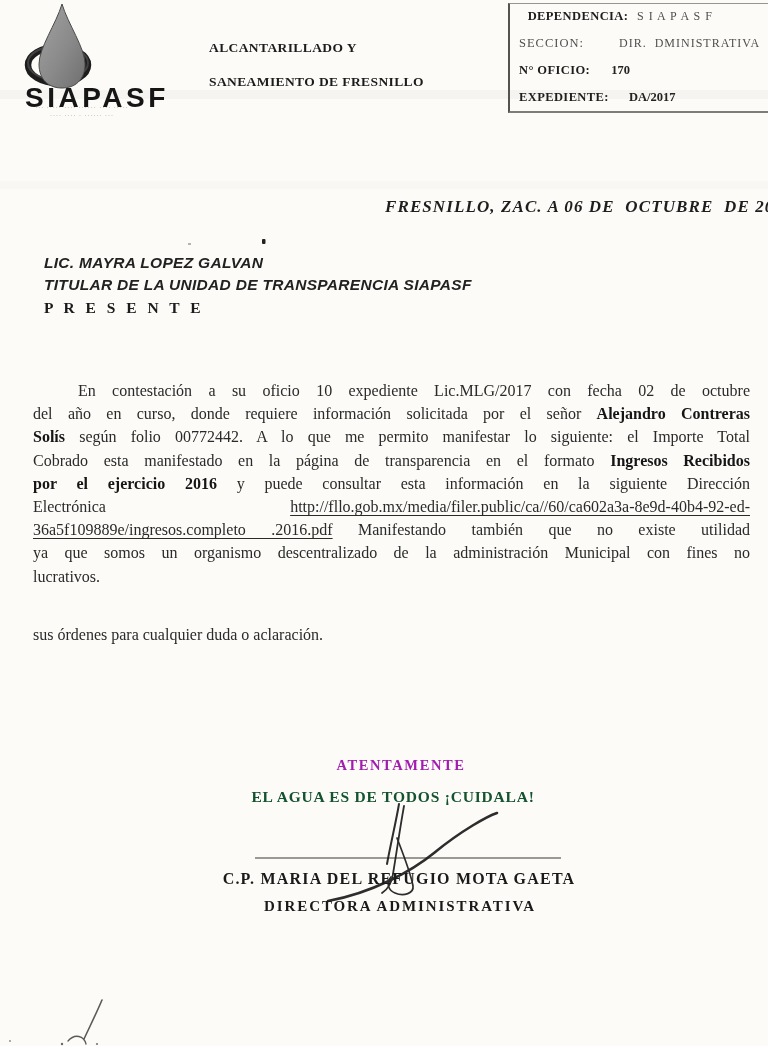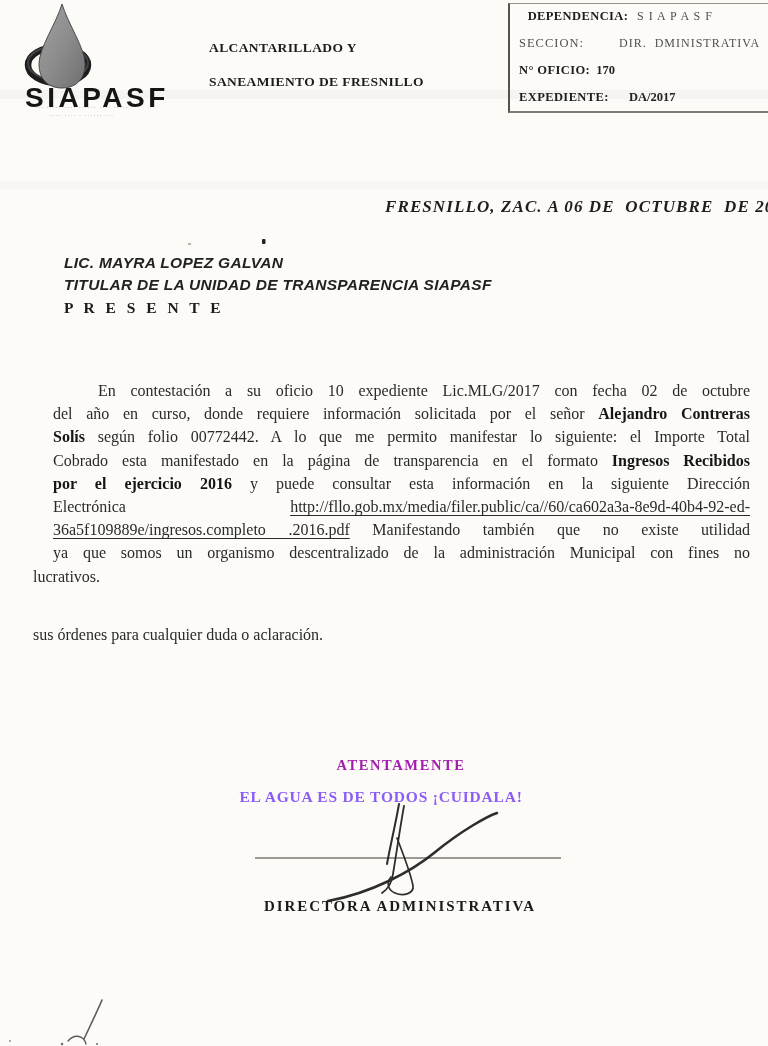--- a/index.html
+++ b/index.html
@@ -45,52 +45,52 @@
     border-left:2px solid #54544e;
     box-sizing:border-box;
     padding:5px 0 0 9px;
     display:flex;flex-direction:column;justify-content:space-between;
     padding-bottom:6px;
   }
   .info-row{display:flex;align-items:baseline;font-size:12.5px;}
   .info-label{font-weight:bold;color:#1d1d1d;letter-spacing:.4px;flex-shrink:0;}
   .w1{width:118px;text-align:center;} .w2{width:100px;} .w4{width:110px;}
   .typed{color:#4f4f4f;font-size:12px;letter-spacing:1px;white-space:pre;filter:blur(.15px);}
-  .boldval{font-weight:bold;color:#222;margin-left:6px;}
+  .boldval{font-weight:bold;color:#222;margin-left:21px;}
 
   .dateline{
     position:absolute;left:385px;top:197px;
     font-size:17px;font-weight:bold;font-style:italic;
     letter-spacing:1.1px;white-space:pre;color:#1e1e1e;
   }
 
-  .addressee{position:absolute;left:64px;top:252px;line-height:22.4px;}
+  .addressee{position:absolute;left:44px;top:252px;line-height:22.4px;}
   .addr-italic{
     font-family:"Liberation Sans", sans-serif;
     font-weight:bold;font-style:italic;font-size:15.5px;
     letter-spacing:.3px;color:#222;
   }
   .addr-presente{
     font-weight:bold;font-size:15.5px;letter-spacing:3.5px;
     white-space:pre;color:#1b1b1b;
   }
 
   .bodytext{
     position:absolute;left:33px;width:717px;
     font-size:16px;line-height:23.2px;color:#2a2a2a;
   }
   .p1{top:379px;} .p2{top:623px;}
   .tline{min-height:23.2px;}
-  .just{text-align:justify;text-align-last:justify;margin-left:20px;}
+  .just{text-align:justify;text-align-last:justify;}
   .b{font-weight:bold;color:#151515;}
   .u{text-decoration:underline;text-underline-offset:2.5px;}
 
   .center-x{transform:translateX(-50%);white-space:nowrap;}
   .salutation{left:401px;top:757px;font-size:14.5px;font-weight:bold;letter-spacing:1.6px;color:#a21caf;}
-  .slogan{left:381px;top:788px;font-size:15.5px;font-weight:bold;letter-spacing:.8px;color:#8b5cf6;}
+  .slogan{left:393px;top:788px;font-size:15.5px;font-weight:bold;letter-spacing:.8px;color:#14532d;}
   .sig-line{left:255px;top:857px;width:306px;height:1.5px;background:#9b9a92;}
   .signer-name{left:399px;top:870px;font-size:16px;font-weight:bold;letter-spacing:1.2px;color:#1a1a1a;}
   .signer-title{left:400px;top:898px;font-size:15px;font-weight:bold;letter-spacing:1.9px;color:#1a1a1a;}
 
   .overlay{position:absolute;left:0;top:0;pointer-events:none;}
 </style>
 </head>
 <body>
 
 <div class="page">
@@ -160,20 +160,21 @@
       <div class="tline"><span>lucrativos.</span></div>
     </div>
 
   <div class="bodytext p2">
       <div class="tline"><span>sus órdenes para cualquier duda o aclaración.</span></div>
     </div>
 
   <div class="abs center-x salutation">ATENTAMENTE</div>
   <div class="abs center-x slogan">EL AGUA ES DE TODOS ¡CUIDALA!</div>
   <div class="abs sig-line"></div>
+  <div class="abs center-x signer-name">C.P. MARIA DEL REFUGIO MOTA GAETA</div>
   <div class="abs center-x signer-title">DIRECTORA ADMINISTRATIVA</div>
 
   <svg class="overlay" width="768" height="1046" viewBox="0 0 768 1046">
     <g fill="none" stroke="#1c1c1c" stroke-linecap="round" stroke-width="2" opacity="0.92">
       <path d="M399,804 C396,822 391,842 387,864"></path>
       <path d="M404,806 C400,828 397,850 393,874 C392,882 388,889 382,893" stroke-width="1.8"></path>
       <path d="M397,838 C404,856 411,874 413,886 C414,893 404,897 395,893 C388,890 386,883 391,877" stroke-width="1.7"></path>
       <path d="M497,813 C488,816 462,830 434,853 C412,871 372,893 328,901" stroke-width="2.6"></path>
     </g>
     <g fill="none" stroke="#333" stroke-linecap="round" stroke-width="1.6" opacity="0.8">

